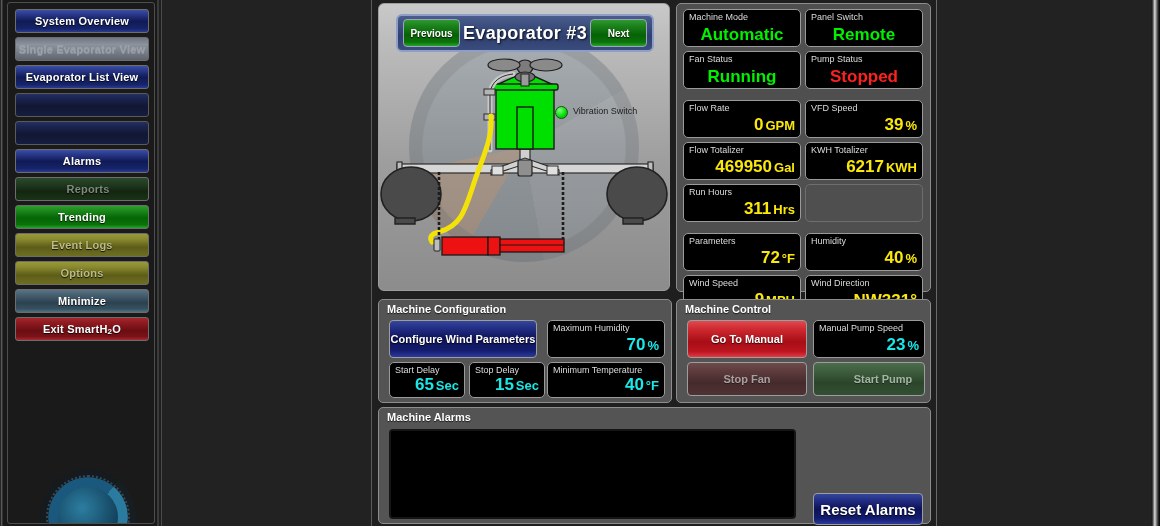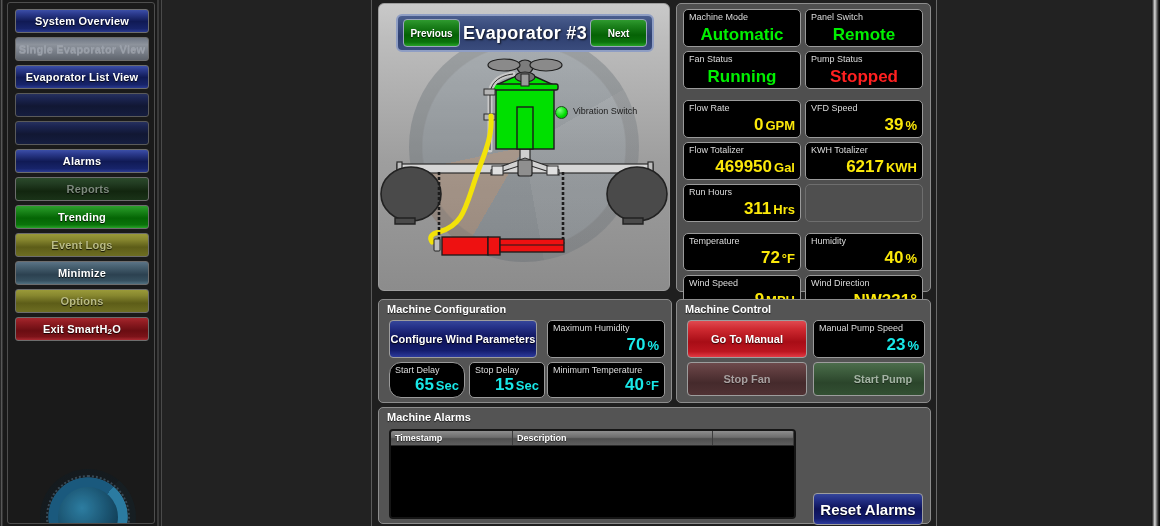--- a/index.html
+++ b/index.html
@@ -240,21 +240,21 @@
     display: flex; align-items: center; justify-content: center;
     text-shadow: 0 1px 1px rgba(0,0,0,.85);
     cursor: pointer;
   }
   .cfg-box {
     position: absolute;
     background: #000; border: 1px solid #9a9a9a; border-radius: 5px;
     overflow: hidden;
   }
   .cfg-maxhum  { left: 168px; top: 20px; width: 118px; height: 38px; }
-  .cfg-start   { left: 10px;  top: 62px; width: 76px;  height: 36px; border-radius: 12px; }
+  .cfg-start   { left: 10px;  top: 62px; width: 76px;  height: 36px; }
   .cfg-stop    { left: 90px;  top: 62px; width: 76px;  height: 36px; }
   .cfg-mintemp { left: 168px; top: 62px; width: 118px; height: 36px; }
 
   
   .ctl-panel { left: 676px; top: 299px; width: 255px; height: 104px; }
   .ctl-btn {
     position: absolute;
     border: 1px solid #9d9d9d; border-radius: 4px;
     font-size: 11px; font-weight: bold;
     display: flex; align-items: center; justify-content: center;
@@ -328,22 +328,22 @@
       <div class="nav-list" id="nav-list">
           <div class="nav-btn blue">System Overview</div>
           <div class="nav-btn blue-dim">Single Evaporator View</div>
           <div class="nav-btn blue">Evaporator List View</div>
           <div class="nav-btn blue-empty"></div>
           <div class="nav-btn blue-empty"></div>
           <div class="nav-btn blue">Alarms</div>
           <div class="nav-btn green-dim">Reports</div>
           <div class="nav-btn green">Trending</div>
           <div class="nav-btn olive-dim">Event Logs</div>
+          <div class="nav-btn olive-dim">Options</div>
           <div class="nav-btn steel">Minimize</div>
-          <div class="nav-btn olive-dim">Options</div>
           <div class="nav-btn red">Exit SmartH<sub>2</sub>O</div>
         </div>
       <div class="nav-logo"></div>
     </div>
   </div>
 
   <div class="evap-panel">
     <div class="evap-watermark"></div>
 
     <div class="evap-header">
@@ -449,21 +449,21 @@
         </div>
         <div class="stat-row gap">
           <div class="stat-box">
             <div class="stat-label">Run Hours</div>
             <div class="stat-val v-yellow">311<span class="unit">Hrs</span></div>
           </div>
           <div class="stat-box empty"></div>
         </div>
         <div class="stat-row">
           <div class="stat-box">
-            <div class="stat-label">Temperature</div>
+            <div class="stat-label">Parameters</div>
             <div class="stat-val v-yellow">72<span class="unit">°F</span></div>
           </div>
           <div class="stat-box">
             <div class="stat-label">Humidity</div>
             <div class="stat-val v-yellow">40<span class="unit">%</span></div>
           </div>
         </div>
         <div class="stat-row">
           <div class="stat-box">
             <div class="stat-label">Wind Speed</div>
@@ -524,24 +524,19 @@
     </div>
 
     <div class="ctl-btn ctl-stopfan">Stop Fan</div>
     <div class="ctl-btn ctl-startpump">Start Pump</div>
   </div>
 
   <div class="group alarm-panel">
     <div class="group-title">Machine Alarms</div>
 
     <div class="alarm-table">
-      <div class="alarm-head">
-        <div class="alarm-th c1">Timestamp</div>
-        <div class="alarm-th c2">Description</div>
-        <div class="alarm-th c3"></div>
-      </div>
       <div class="alarm-body" id="alarm-body"></div>
     </div>
 
     <div class="alarm-reset">Reset Alarms</div>
   </div>
 
 </div>
 
 </body></html>

